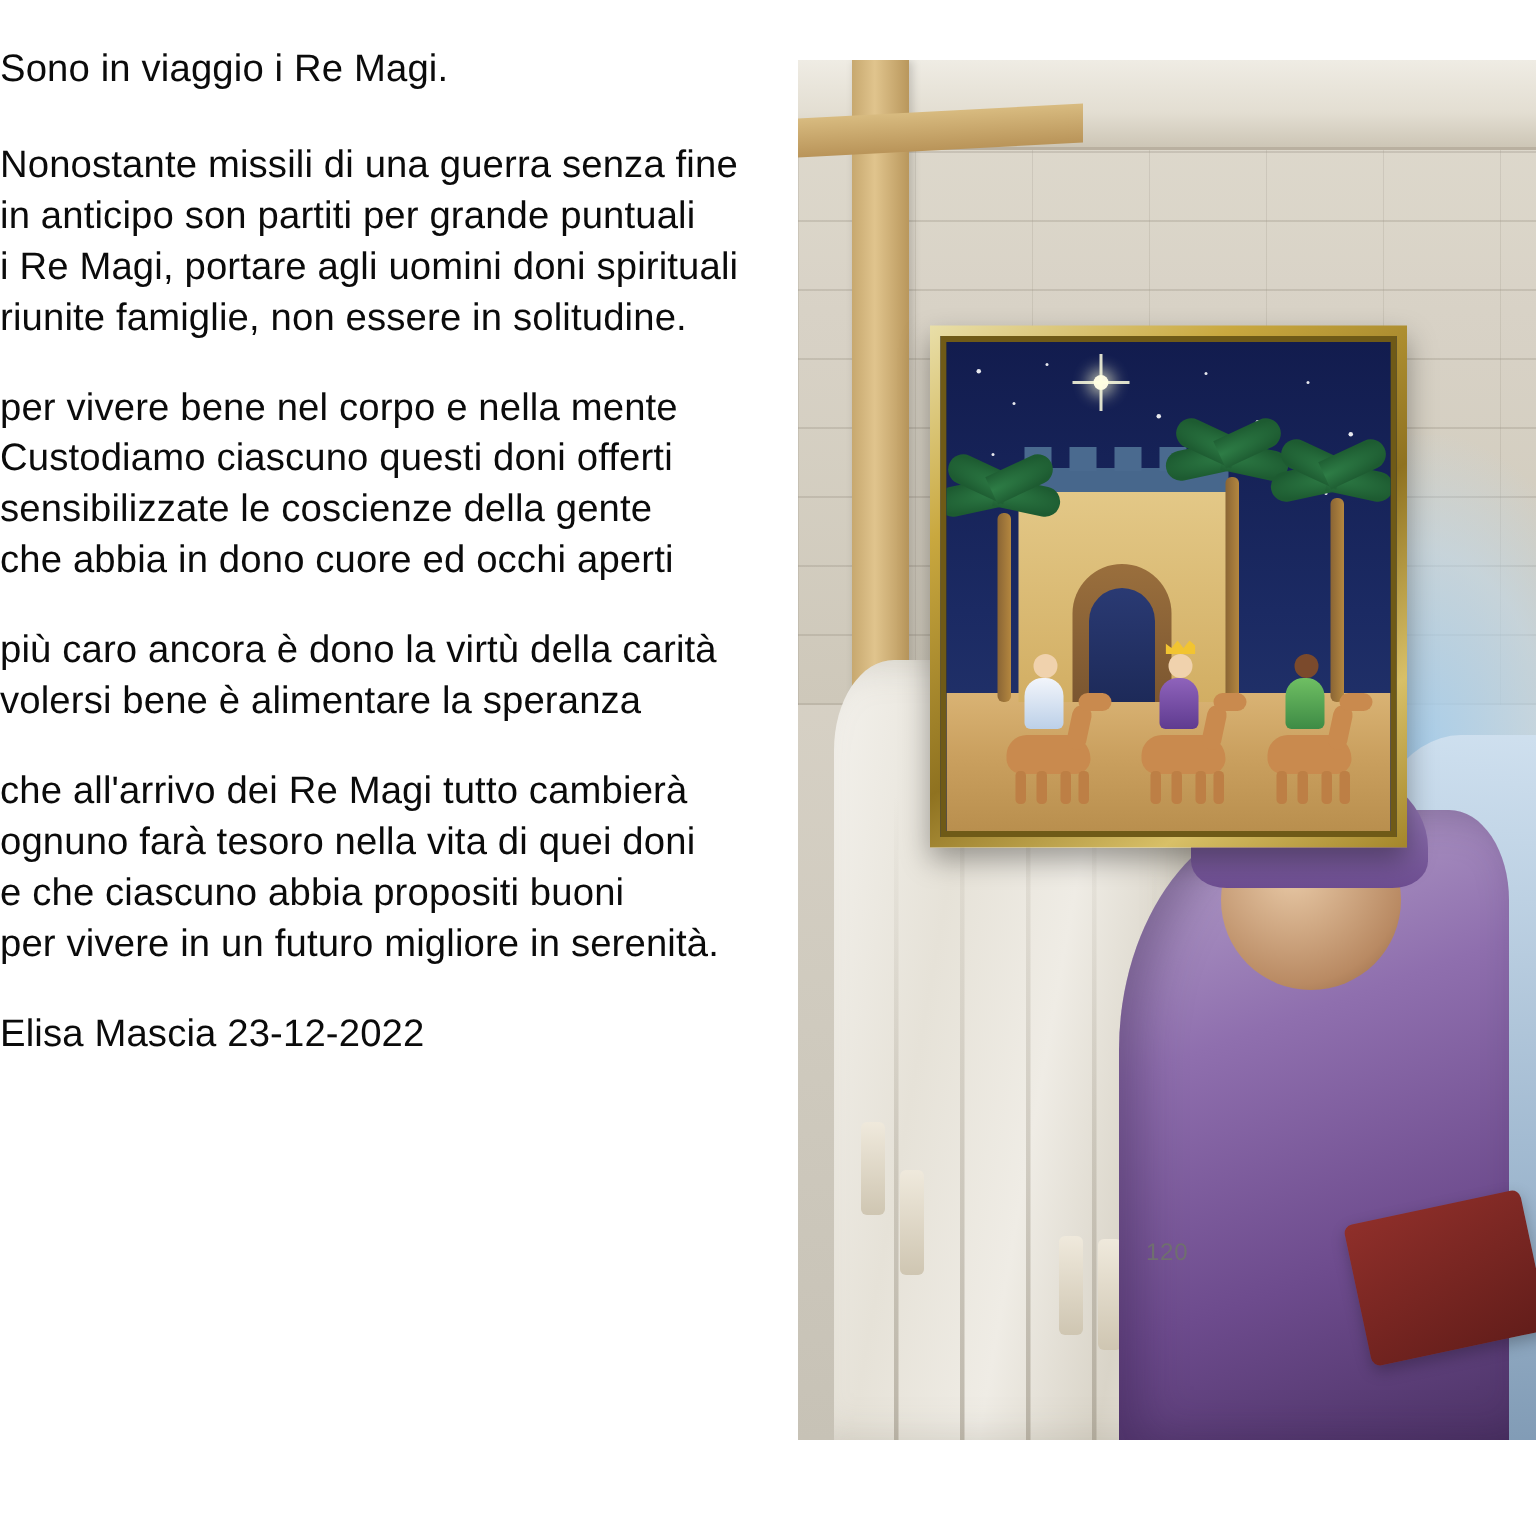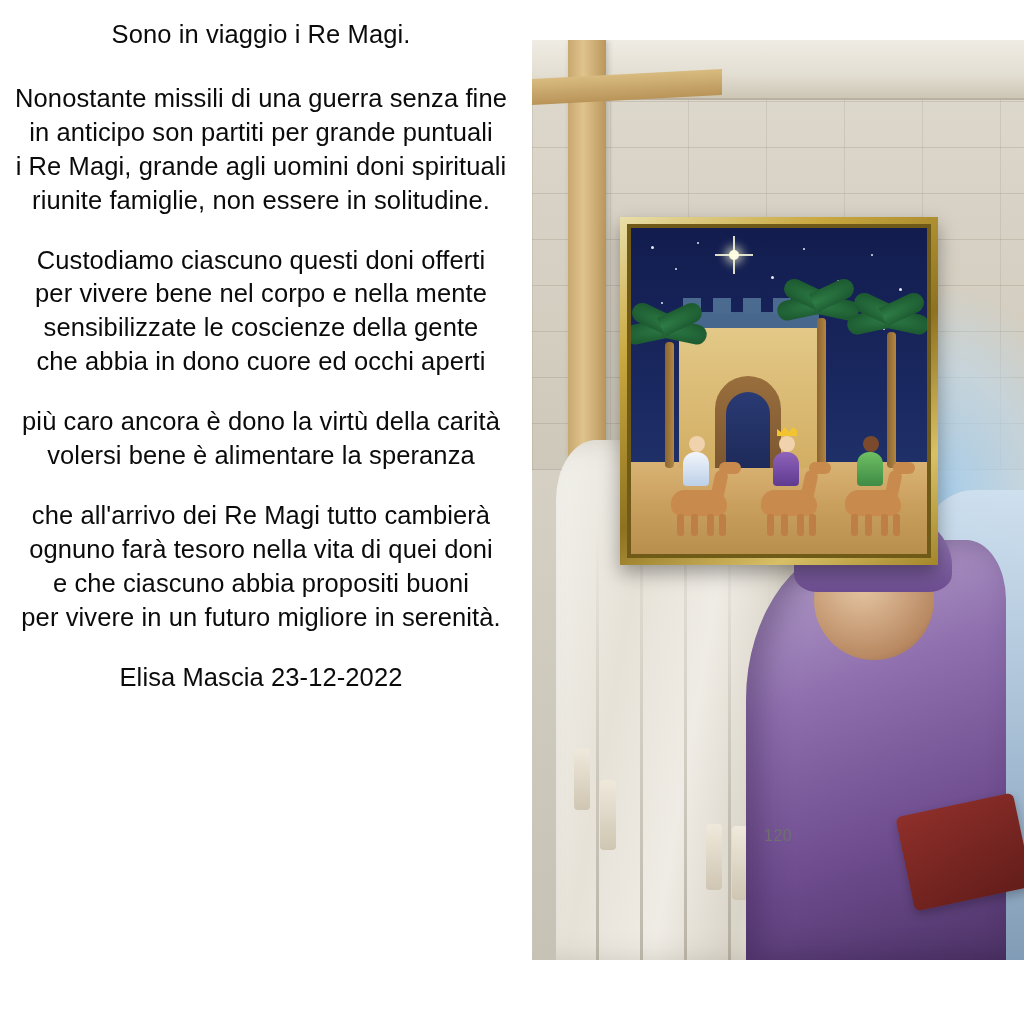--- a/index.html
+++ b/index.html
@@ -16,23 +16,22 @@
     position: relative;
     width: 1024px;
     height: 1024px;
     background: #ffffff;
   }
 
   
   .poem {
     position: absolute;
     left: 0px;
-    top: 18px;
+    top: 30px;
     width: 522px;
-    text-align: center;
     color: #0b0b0b;
     font-size: 25.5px;
     line-height: 1.33;
     letter-spacing: 0.1px;
   }
   .stanza { margin: 0 0 26px 0; }
   .stanza.first { margin-bottom: 30px; }
   .stanza p { margin: 0; padding: 0; }
   .signature { margin-top: 26px; }
 
@@ -308,27 +307,27 @@
 
   <div class="poem">
 
     <div class="stanza first">
       <p>Sono in viaggio i Re Magi.</p>
     </div>
 
     <div class="stanza">
       <p>Nonostante missili di una guerra senza fine</p>
       <p>in anticipo son partiti per grande puntuali</p>
-      <p>i Re Magi, grande agli uomini doni spirituali</p>
+      <p>i Re Magi, portare agli uomini doni spirituali</p>
       <p>riunite famiglie, non essere in solitudine.</p>
     </div>
 
     <div class="stanza">
+      <p>per vivere bene nel corpo e nella mente</p>
       <p>Custodiamo ciascuno questi doni offerti</p>
-      <p>per vivere bene nel corpo e nella mente</p>
       <p>sensibilizzate le coscienze della gente</p>
       <p>che abbia in dono cuore ed occhi aperti</p>
     </div>
 
     <div class="stanza">
       <p>più caro ancora è dono la virtù della carità</p>
       <p>volersi bene è alimentare la speranza</p>
     </div>
 
     <div class="stanza">

